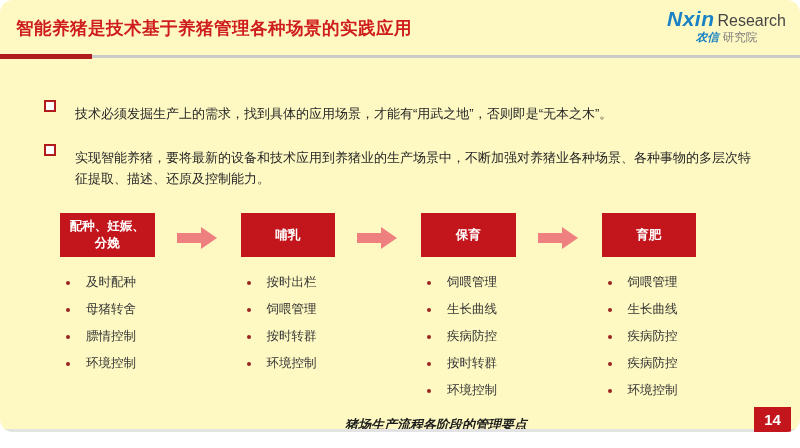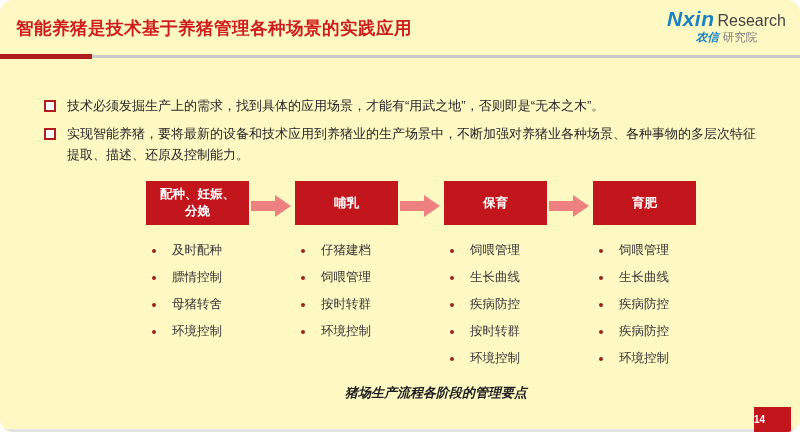--- a/index.html
+++ b/index.html
@@ -28,25 +28,25 @@
   .rule-gray { position:absolute; top:1px; left:0; width:100%; height:3px; background:#cacaca; }
   .rule-red  { position:absolute; top:0; left:0; width:92px; height:5px; background:var(--rule-red); }
 
   
   .intro { margin:36px 36px 0 44px; }
   .para { display:flex; margin-bottom:7px; }
   .sq {
     flex:0 0 auto; width:8px; height:8px;
     border:2.5px solid var(--rule-red); margin:5px 11px 0 0; background:#fff;
   }
-  .para p { margin:0; font-size:13px; line-height:1.62; color:#262626; }
+  .para p { margin:8px; font-size:13px; line-height:1.62; color:#262626; }
 
   
   .flow { margin:16px 0 0 60px; width:636px; }
-  .flow-row { display:flex; justify-content:flex-end; align-items:flex-start; }
+  .flow-row { display:flex; justify-content:center; align-items:flex-start;gap:20px; }
   .stage-col { width:103px; }
   .stage-box {
     min-height:44px; background:var(--red); color:#ffffff;
     font-size:12.5px; font-weight:bold; line-height:1.35;
     display:flex; align-items:center; justify-content:center;
     text-align:center; white-space:pre-line; padding:2px 4px; box-sizing:border-box;
   }
   .arrow { position:relative; width:46px; height:22px; margin-top:14px; flex:0 0 auto; }
   .arrow::before {
     content:""; position:absolute; left:2px; top:6px;
@@ -63,22 +63,22 @@
 
   .caption {
     margin-top:7px; text-align:center; font-weight:bold;
     font-size:13px; color:#1d1d1d; transform:translateX(58px);font-style:italic;
   }
 
   
   .footer-line { position:absolute; bottom:0; left:0; width:100%; height:3px; background:#e3e3e3; }
   .page-badge {
     position:absolute; right:9px; bottom:0; width:37px; height:25px;
-    background:var(--red); color:#ffffff; font-weight:bold; font-size:10px;
-    display:flex; align-items:center; z-index:2;
+    background:var(--red); color:#ffffff; font-weight:bold; font-size:15px;
+    display:flex; align-items:center; justify-content:center; z-index:2;
   }
 </style>
 </head>
 <body>
 
 <div class="slide">
 
   <div class="header">
     <h1 class="title">智能养猪是技术基于养猪管理各种场景的实践应用</h1>
     <div class="logo">
@@ -113,41 +113,41 @@
       <div class="stage-col">
         <div class="stage-box">配种、妊娠、
 分娩</div>
         <ul class="stage-list">
           <li>
               <span class="dot"></span>
               <span>及时配种</span>
             </li>
           <li>
               <span class="dot"></span>
+              <span>母猪转舍</span>
+            </li>
+          <li>
+              <span class="dot"></span>
               <span>膘情控制</span>
             </li>
           <li>
               <span class="dot"></span>
-              <span>母猪转舍</span>
-            </li>
-          <li>
-              <span class="dot"></span>
               <span>环境控制</span>
             </li>
         </ul>
       </div>
 
       <div class="arrow"></div>
 
       <div class="stage-col">
         <div class="stage-box">哺乳</div>
         <ul class="stage-list">
           <li>
               <span class="dot"></span>
-              <span>仔猪建档</span>
+              <span>按时出栏</span>
             </li>
           <li>
               <span class="dot"></span>
               <span>饲喂管理</span>
             </li>
           <li>
               <span class="dot"></span>
               <span>按时转群</span>
             </li>
           <li>

